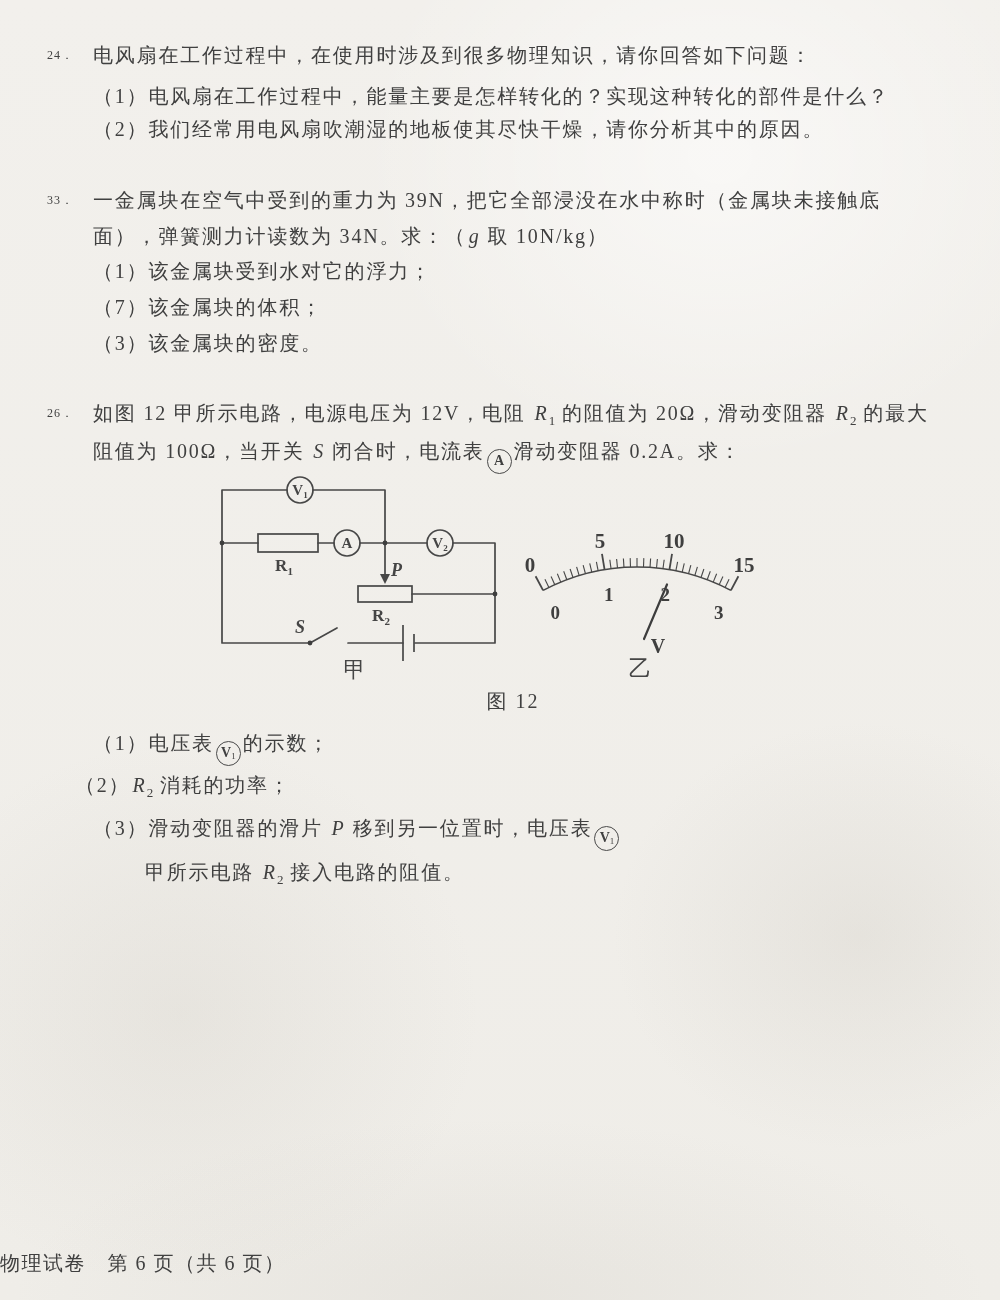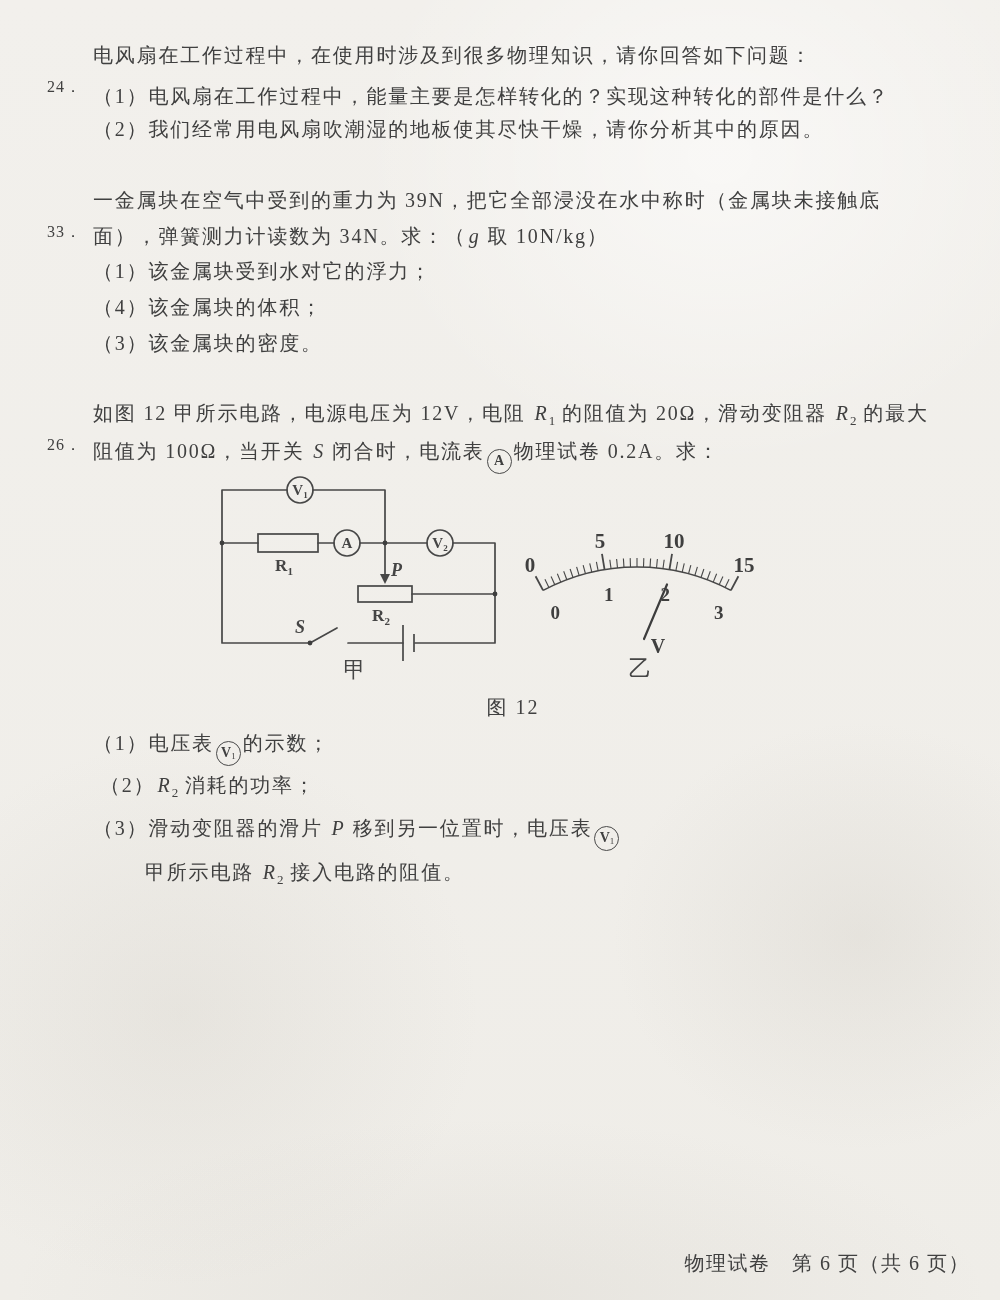--- a/index.html
+++ b/index.html
@@ -8,32 +8,32 @@
     font-family:"Liberation Serif", serif;
     color:#404040;
     background:
       radial-gradient(ellipse 60% 40% at 72% 12%, rgba(255,255,255,0.55), rgba(255,255,255,0) 60%),
       radial-gradient(ellipse 50% 35% at 18% 78%, rgba(176,170,158,0.14), rgba(176,170,158,0) 60%),
       radial-gradient(ellipse 45% 30% at 86% 72%, rgba(176,170,158,0.16), rgba(176,170,158,0) 55%),
       radial-gradient(ellipse 70% 20% at 50% 100%, rgba(170,164,152,0.12), rgba(170,164,152,0) 70%),
       linear-gradient(#f2f0ec,#efede8);
   }
   .ln{position:absolute;white-space:nowrap;font-size:20px;letter-spacing:1.8px;line-height:26px;}
-  .qnum{position:absolute;white-space:nowrap;font-size:16px;letter-spacing:1px;line-height:26px;margin-top:32px;}
+  .qnum{position:absolute;white-space:nowrap;font-size:12px;letter-spacing:1px;line-height:26px;}
   .vr{font-style:italic;letter-spacing:0;padding:0 2px;}
   .sb{font-size:13px;vertical-align:-5px;letter-spacing:0;}
   .circ{
     display:inline-flex;align-items:center;justify-content:center;
     width:25px;height:25px;border:1.6px solid #4a4a4a;border-radius:50%;
     vertical-align:-7px;letter-spacing:0;margin:0 2px;box-sizing:border-box;
   }
   .cl{font-size:14px;font-weight:600;line-height:1;}
   .csb{font-size:9px;line-height:1;margin-top:7px;}
-  .caption{position:absolute;font-size:20px;letter-spacing:2px;margin-top:6px;}
-  .footer{position:absolute;left:0;top:1250px;width:970px;text-align:right;font-size:20px;letter-spacing:1.5px;}
+  .caption{position:absolute;font-size:20px;letter-spacing:2px;}
+  .footer{position:absolute;left:0;top:1250px;width:970px;text-align:left;font-size:20px;letter-spacing:1.5px;}
   svg{position:absolute;overflow:visible;}
   .wire{stroke:#474747;stroke-width:1.7;fill:none;stroke-linecap:round;}
   .comp{stroke:#474747;stroke-width:1.7;fill:none;}
   .dot{fill:#3d3d3d;stroke:none;}
   .clab{font:600 17px "Liberation Serif",serif;fill:#454545;}
   .ssub{font-size:11px;}
   .ssub2{font-size:9px;}
   .cmet{font:600 15px "Liberation Serif",serif;fill:#454545;}
   .cvar{font:italic 600 18px "Liberation Serif",serif;fill:#454545;}
   .czh{font-size:22px;fill:#454545;letter-spacing:1px;}
@@ -47,28 +47,28 @@
 
 <span class="qnum" style="left:47px;top:42px">24．</span>
 <div class="ln" style="left:93px;top:42px">电风扇在工作过程中，在使用时涉及到很多物理知识，请你回答如下问题：</div>
 <div class="ln" style="left:93px;top:83px">（1）电风扇在工作过程中，能量主要是怎样转化的？实现这种转化的部件是什么？</div>
 <div class="ln" style="left:93px;top:116px">（2）我们经常用电风扇吹潮湿的地板使其尽快干燥，请你分析其中的原因。</div>
 
 <span class="qnum" style="left:47px;top:187px">33．</span>
 <div class="ln" style="left:93px;top:187px">一金属块在空气中受到的重力为 39N，把它全部浸没在水中称时（金属块未接触底</div>
 <div class="ln" style="left:93px;top:223px"><span>面），弹簧测力计读数为 34N。求：（</span><span class="vr">g</span><span> 取 10N/kg）</span></div>
 <div class="ln" style="left:93px;top:258px">（1）该金属块受到水对它的浮力；</div>
-<div class="ln" style="left:93px;top:294px">（4）该金属块的体积；</div>
+<div class="ln" style="left:93px;top:294px">（7）该金属块的体积；</div>
 <div class="ln" style="left:93px;top:330px">（3）该金属块的密度。</div>
 
 <span class="qnum" style="left:47px;top:400px">26．</span>
 <div class="ln" style="left:93px;top:400px"><span>如图 12 甲所示电路，电源电压为 12V，电阻 </span><span class="vr">R</span><span class="sb">1</span><span> 的阻值为 20Ω，滑动变阻器 </span><span class="vr">R</span><span class="sb">2</span><span> 的最大</span></div>
 <div class="ln" style="left:93px;top:438px"><span>阻值为 100Ω，当开关 </span><span class="vr">S</span><span> 闭合时，电流表</span><span class="circ">
       <span class="cl">A</span>
-    </span><span>物理试卷 0.2A。求：</span></div>
+    </span><span>滑动变阻器 0.2A。求：</span></div>
 
 <svg viewBox="0 0 320 245" style="left:200px;top:470px;width:320px;height:245px">
   <path class="wire" d="M22,20 H87 M113,20 H185 M185,20 V73 M22,20 V173 M22,73 H58 M118,73 H134 M160,73 H227 M253,73 H295 M295,73 V173 M185,73 V104 M212,124 H295 M22,173 H110 M148,173 H203 M215,173 H295"></path>
   <line class="wire" x1="110" y1="173" x2="137" y2="158"></line>
   <line class="comp" x1="203" y1="155" x2="203" y2="191" stroke-width="1.8"></line>
   <line class="comp" x1="214" y1="164" x2="214" y2="182" stroke-width="5"></line>
   <rect class="comp" x="58" y="64" width="60" height="18"></rect>
   <rect class="comp" x="158" y="116" width="54" height="16"></rect>
   <polygon points="180,104 190,104 185,114" fill="#474747"></polygon>
   <circle class="comp" cx="100" cy="20" r="13"></circle>
@@ -133,20 +133,20 @@
   <text class="mv" x="143" y="133" text-anchor="middle">V</text>
   <text class="mzh" x="125" y="156" text-anchor="middle">乙</text>
 </svg>
 
 <div class="caption" style="left:468px;top:688px;width:90px;text-align:center">图 12</div>
 
 <div class="ln" style="left:93px;top:730px"><span>（1）电压表</span><span class="circ">
       <span class="cl">V</span>
       <span class="csb">1</span>
     </span><span>的示数；</span></div>
-<div class="ln" style="left:100px;top:772px"><span>（2）</span><span class="vr">R</span><span class="sb">2</span><span> 消耗的功率；</span></div>
+<div class="ln" style="left:75px;top:772px"><span>（2）</span><span class="vr">R</span><span class="sb">2</span><span> 消耗的功率；</span></div>
 <div class="ln" style="left:93px;top:815px"><span>（3）滑动变阻器的滑片 </span><span class="vr">P</span><span> 移到另一位置时，电压表</span><span class="circ">
       <span class="cl">V</span>
       <span class="csb">1</span>
     </span></div>
 <div class="ln" style="left:145px;top:859px"><span>甲所示电路 </span><span class="vr">R</span><span class="sb">2</span><span> 接入电路的阻值。</span></div>
 
 <div class="footer">物理试卷　第 6 页（共 6 页）</div>
 
 </body></html>

